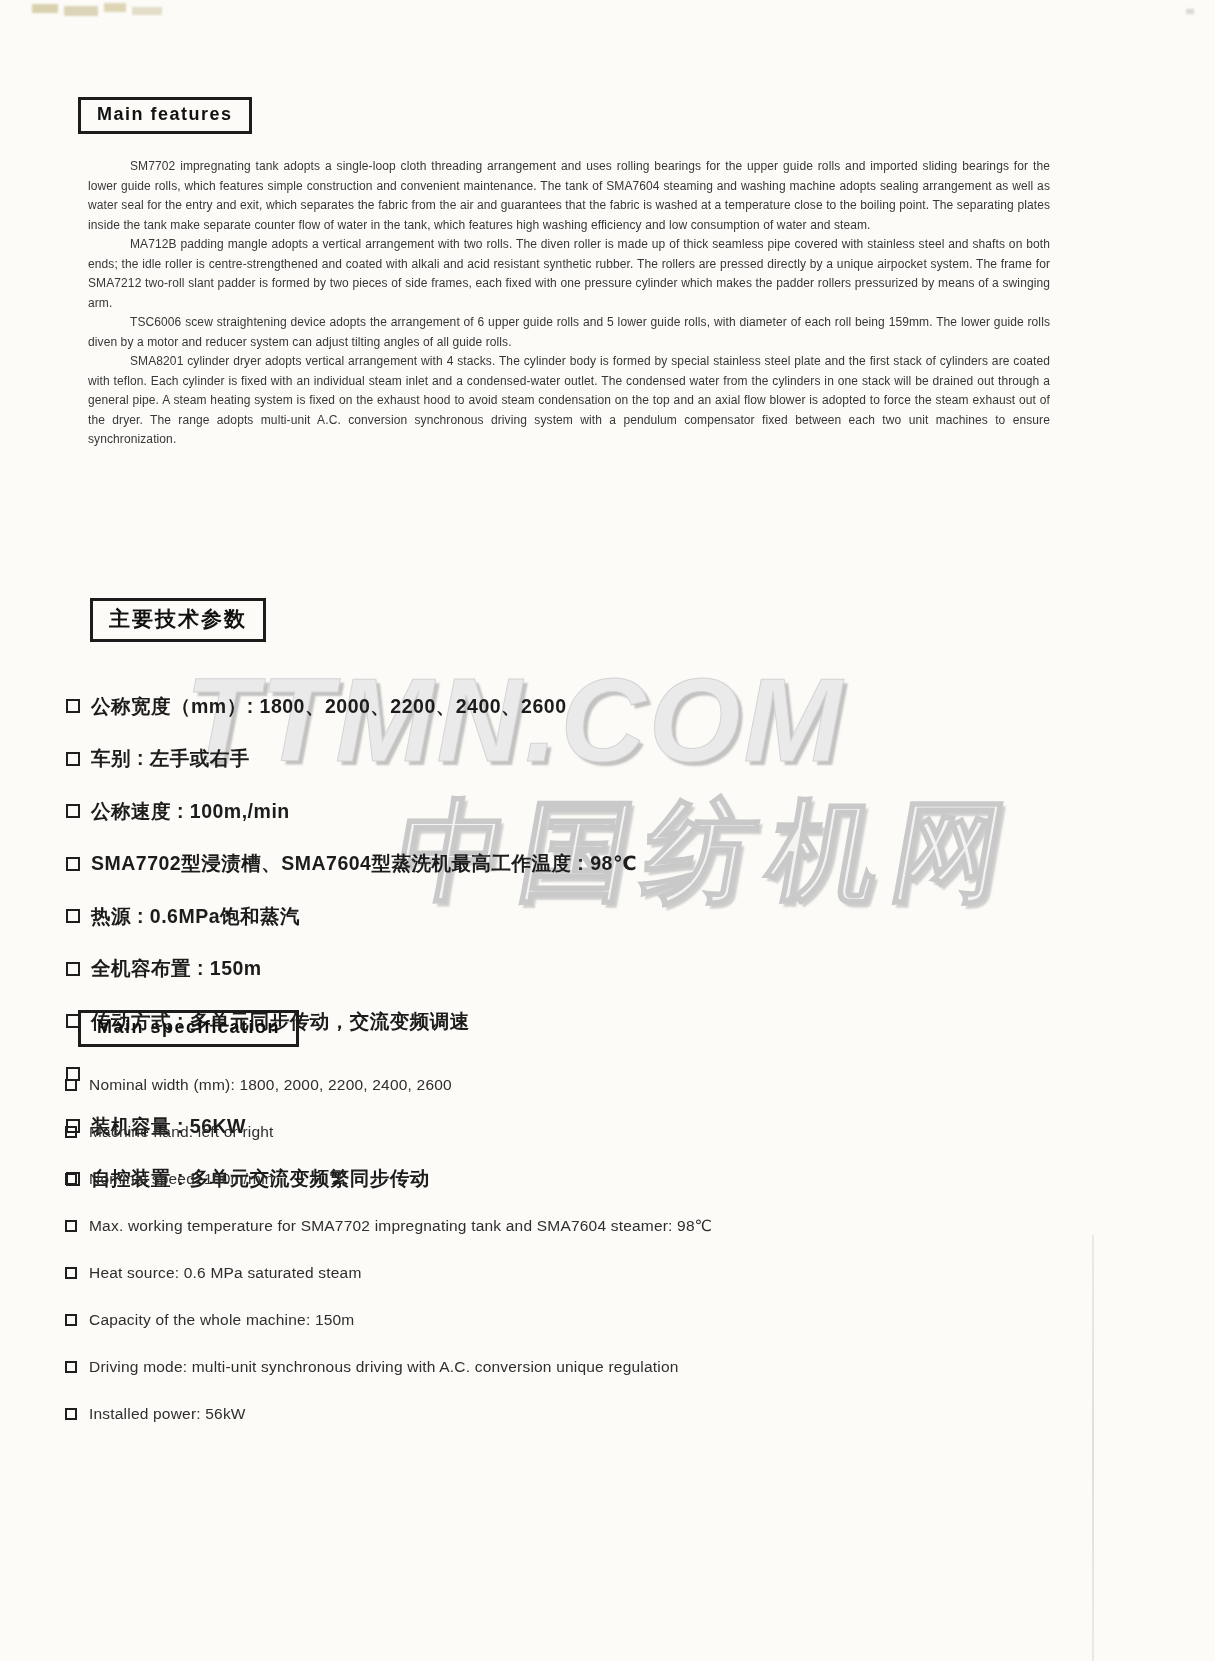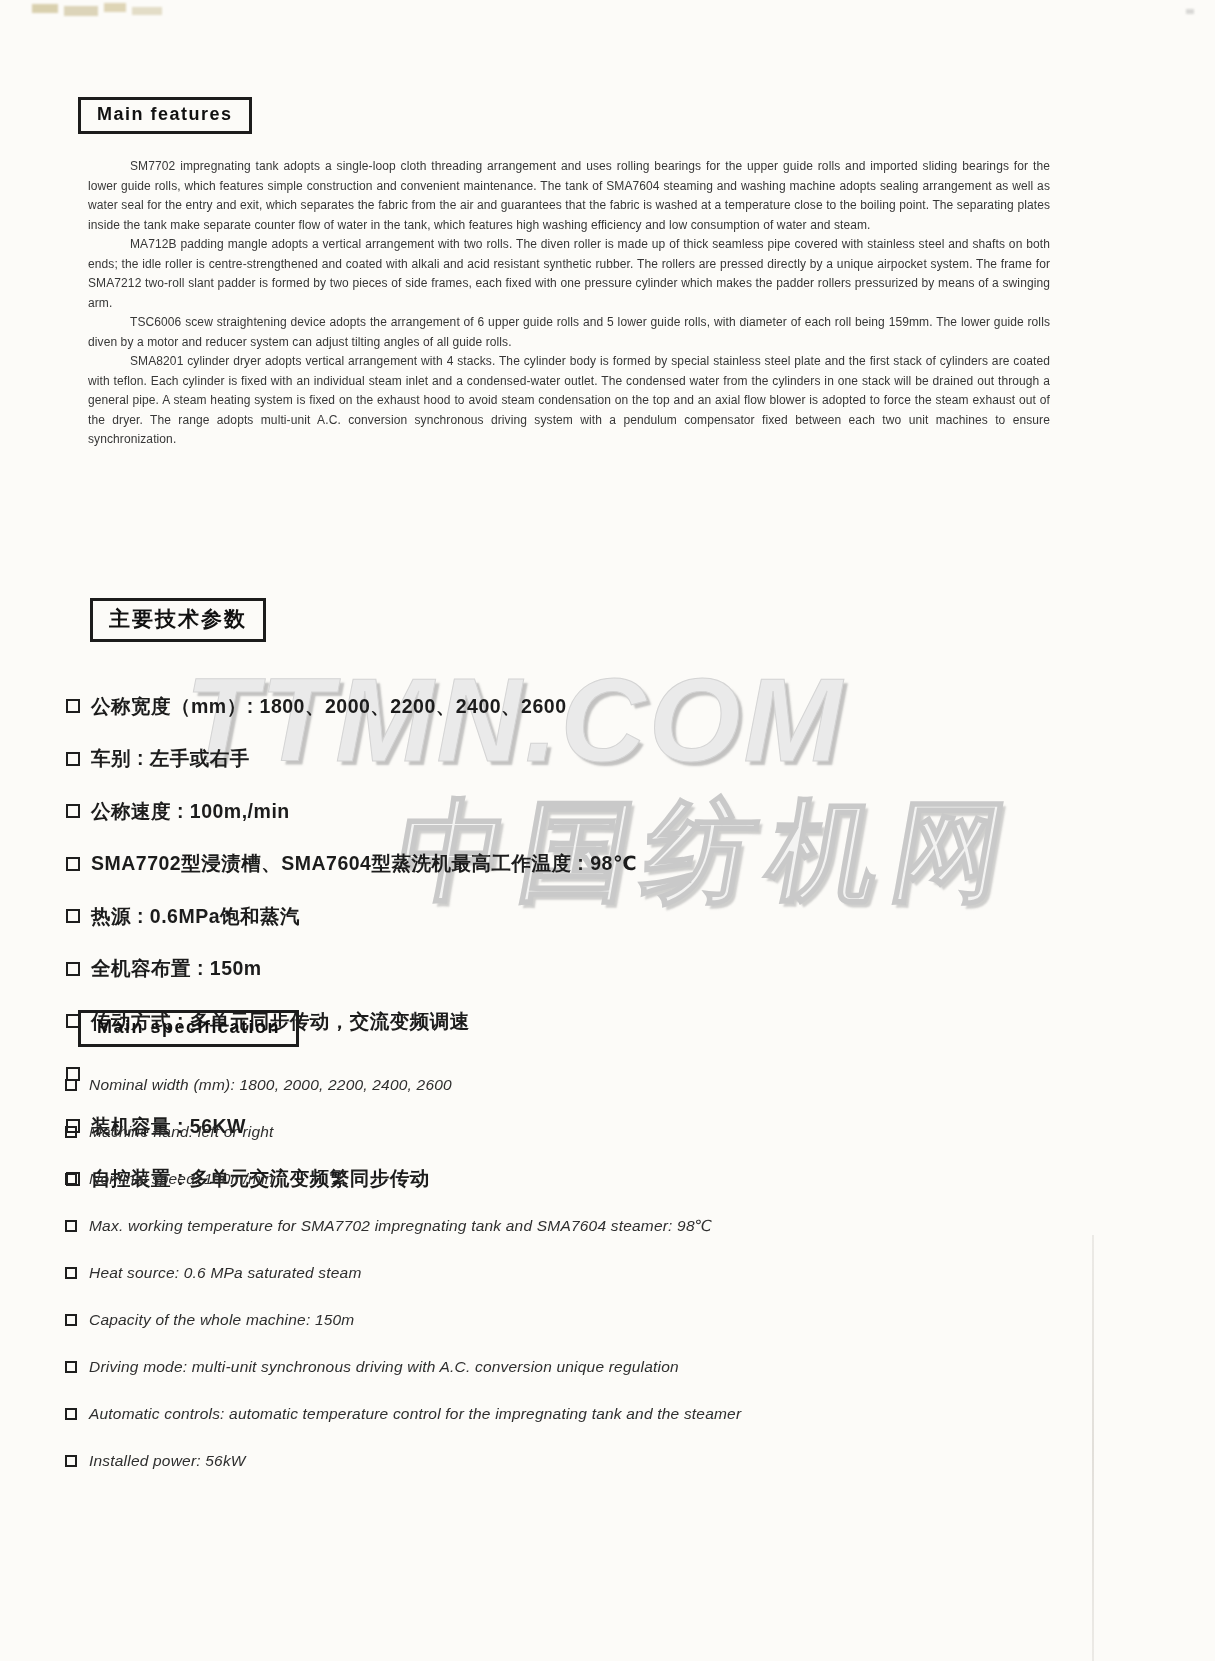--- a/index.html
+++ b/index.html
@@ -83,21 +83,21 @@
     display: inline-block; flex: 0 0 auto;
     border: 2px solid #1e1e1e; background: transparent;
   }
   #cn-list { left: 66px; top: 692px; }
   #cn-list .check-row { height: 28.5px; }
   #cn-list .cb { width: 14px; height: 14px; margin-right: 11px; }
   #cn-list .check-label {
     font-size: 19.5px; font-weight: 600; color: #1c1c1c; letter-spacing: 0.5px;
     white-space: nowrap;
   }
-  #en-list { left: 65px; top: 1074px; font-style: italic; }
+  #en-list { left: 65px; top: 1074px; }
   #en-list .check-row { height: 22.9px; }
   #en-list .cb { width: 12px; height: 12px; border-width: 2px; margin-right: 12px; }
   #en-list .check-label {
     font-size: 15.5px; color: #2e2e2e; letter-spacing: 0.2px; white-space: nowrap;
   }
 </style>
 </head>
 <body>
 
 <div id="page">
@@ -201,22 +201,18 @@
       <div class="check-row">
         <span class="cb"></span>
         <span class="check-label">Capacity of the whole machine: 150m</span>
       </div>
       <div class="check-row">
         <span class="cb"></span>
         <span class="check-label">Driving mode: multi-unit synchronous driving with A.C. conversion unique regulation</span>
       </div>
       <div class="check-row">
         <span class="cb"></span>
-        <span class="check-label">Automatic controls: automatic temperature control for the impregnating tank and the steamer</span>
-      </div>
-      <div class="check-row">
-        <span class="cb"></span>
         <span class="check-label">Installed power: 56kW</span>
       </div>
     </div>
 
   </div>
 </div>
 
 </body></html>

